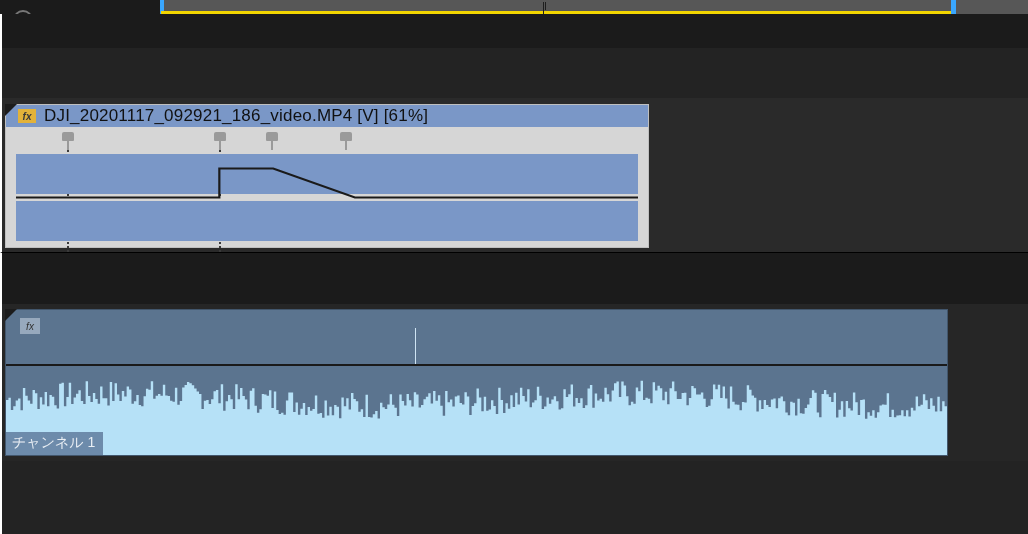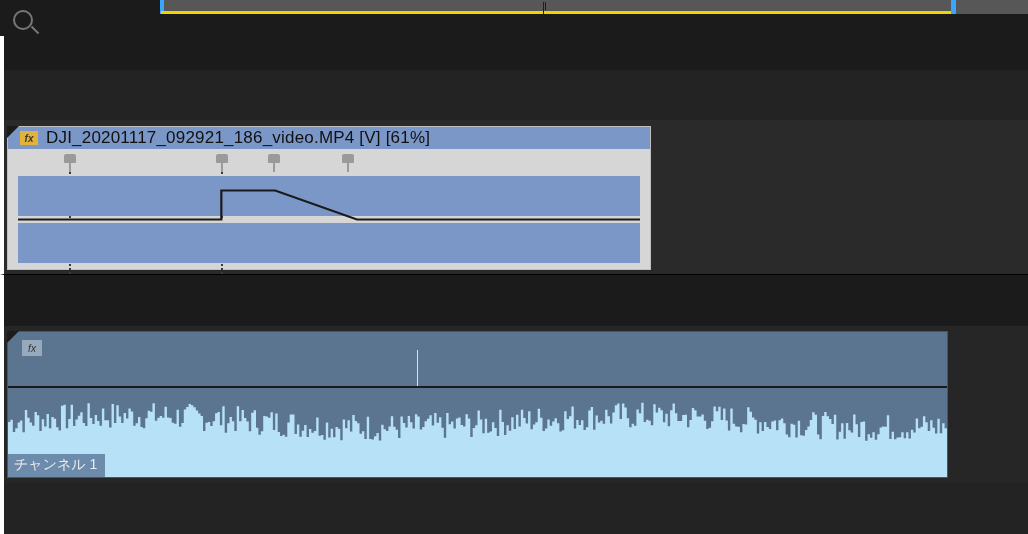--- a/index.html
+++ b/index.html
@@ -31,21 +31,21 @@
     
     .mic-svg{width:18px;height:24px;}
     
     .tl{ position:absolute; left:160px; right:0; }
     .ruler{ top:0; height:14px; background:#575757; border-left:1px solid #000;}
     .ruler .yellow{ position:absolute; left:0; top:11px; height:3px; background:#f2d500; width:790px;}
     .ruler .grip{ position:absolute; top:2px; width:5px; height:8px;}
     .ruler .grip span{display:block;width:1px;height:8px;background:#1e1e1e;float:left;margin-right:1px;}
     .ruler .io-start{ position:absolute; left:-1px; top:0; width:4px; height:14px; background:#3aa7ff;}
     .ruler .io-end  { position:absolute; top:0; width:5px; height:14px; background:#3aa7ff;}
-    .lane{ position:absolute; left:0; right:0; border-left:4px solid #ffffff;margin-top:22px;}
+    .lane{ position:absolute; left:0; right:0; border-left:2px solid #ffffff;}
     .lane.v2   { top:48px; height:50px; background:#232323;}
     .lane.v1   { top:98px; height:154px; background:#2a2a2a;}
     .lane.gap  { top:14px; height:34px; background:#1b1b1b;}
     .lane.gap2 { top:252px; height:52px; background:#1b1b1b; border-top:1px solid #000;}
     .lane.a1   { top:304px; height:157px; background:#262626;}
     .lane.a2   { top:461px; height:50px; background:#232323;}
     .lane.a3   { top:511px; height:23px; background:#232323;}
     
     .vclip{ position:absolute; top:6px; left:3px; width:644px; height:144px;
             background:#d6d6d6; border:1px solid #bfbfbf; }

